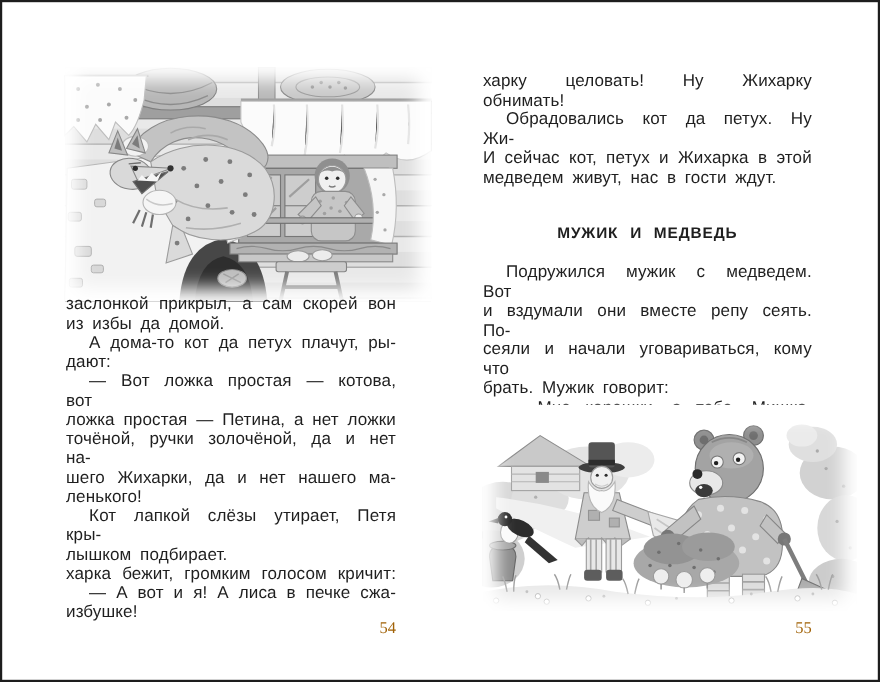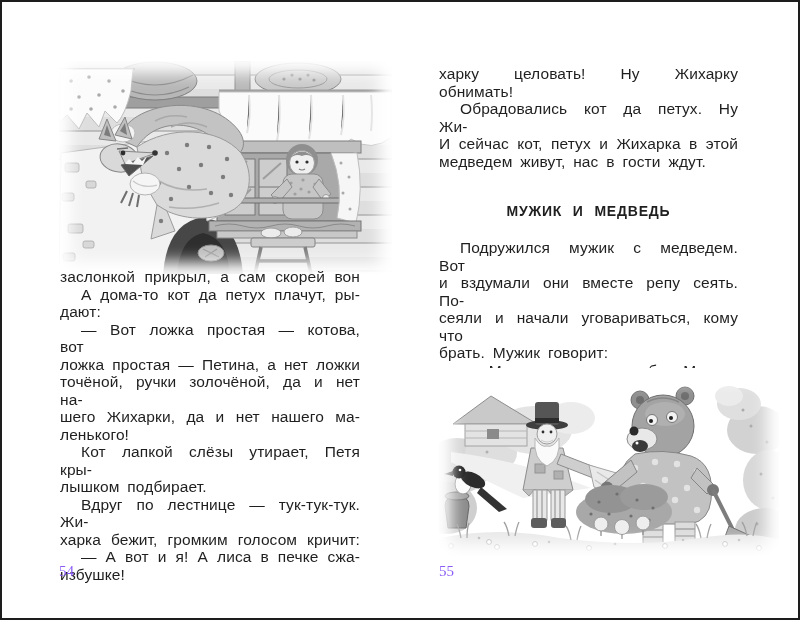--- a/index.html
+++ b/index.html
@@ -10,22 +10,22 @@
   }
   .textcol { position:absolute; font-size:15.5px; line-height:17.5px; letter-spacing:0.1px; }
   .textcol .line { word-spacing:3.5px; }
   .textcol .line.just { text-align:justify; text-align-last:justify; text-justify:inter-word; }
   .textcol .line.ind { text-indent:21px; }
   .story-heading {
     font-weight:bold; text-align:center; font-size:14px; line-height:18px;
     letter-spacing:0.8px; word-spacing:6px; margin:32px 0 19px 0;
   }
   .pagenum {
-    position:absolute; top:561px; text-align:left;
-    font-family:"Liberation Serif", serif; font-size:15px; color:#8b5cf6;
+    position:absolute; top:561px; text-align:right;
+    font-family:"Liberation Serif", serif; font-size:15px; color:#a16207;
   }
   .pagenum-left { left:57px; width:301px; }
   .pagenum-right { left:437px; width:299px; }
   .illo { position:absolute; background:#fff; }
   .illo::after {
     content:""; position:absolute; inset:0; pointer-events:none;
     box-shadow: inset 0 0 16px 12px #ffffff;
   }
   .illo svg { display:block; }
   .illo-left { left:57px; top:59px; width:333px; height:213px; }
@@ -217,30 +217,30 @@
         <path d="M74 120 Q84 128 98 124" fill="none" stroke="#c9c9c9" stroke-width="1.3"></path>
         <path d="M68 130 L62 142 M74 132 L70 145 M80 134 L78 146" stroke="#6f6f6f" stroke-width="2"></path>
         <ellipse cx="152" cy="192" rx="13" ry="8" fill="#bdbdbd" stroke="#8b8b8b"></ellipse>
         <path d="M144 188 L160 196 M146 196 L158 188" stroke="#9a9a9a" stroke-width="1.3"></path>
       </g>
     </svg>
   </div>
 
   <div class="textcol" style="left:58px; top:266px; width:300px;">
       <div class="line just">заслонкой прикрыл, а сам скорей вон</div>
+      <div class="line">из избы да домой.</div>
       <div class="line just ind">А дома-то кот да петух плачут, ры-</div>
       <div class="line">дают:</div>
       <div class="line just ind">— Вот ложка простая — котова, вот</div>
       <div class="line just">ложка простая — Петина, а нет ложки</div>
       <div class="line just">точёной, ручки золочёной, да и нет на-</div>
       <div class="line just">шего Жихарки, да и нет нашего ма-</div>
       <div class="line">ленького!</div>
       <div class="line just ind">Кот лапкой слёзы утирает, Петя кры-</div>
       <div class="line">лышком подбирает.</div>
-      <div class="line just ind">Вдруг по лестнице — тук-тук-тук. Жи-</div>
       <div class="line just">харка бежит, громким голосом кричит:</div>
       <div class="line just ind">— А вот и я! А лиса в печке сжа-</div>
       <div class="line">избушке!</div>
     </div>
   <div class="pagenum pagenum-left">54</div>
 
   <div class="textcol" style="left:437px; top:63px; width:299px;">
       <div class="line just">харку целовать! Ну Жихарку обнимать!</div>
       <div class="line just ind">Обрадовались кот да петух. Ну Жи-</div>
       <div class="line just">И сейчас кот, петух и Жихарка в этой</div>

